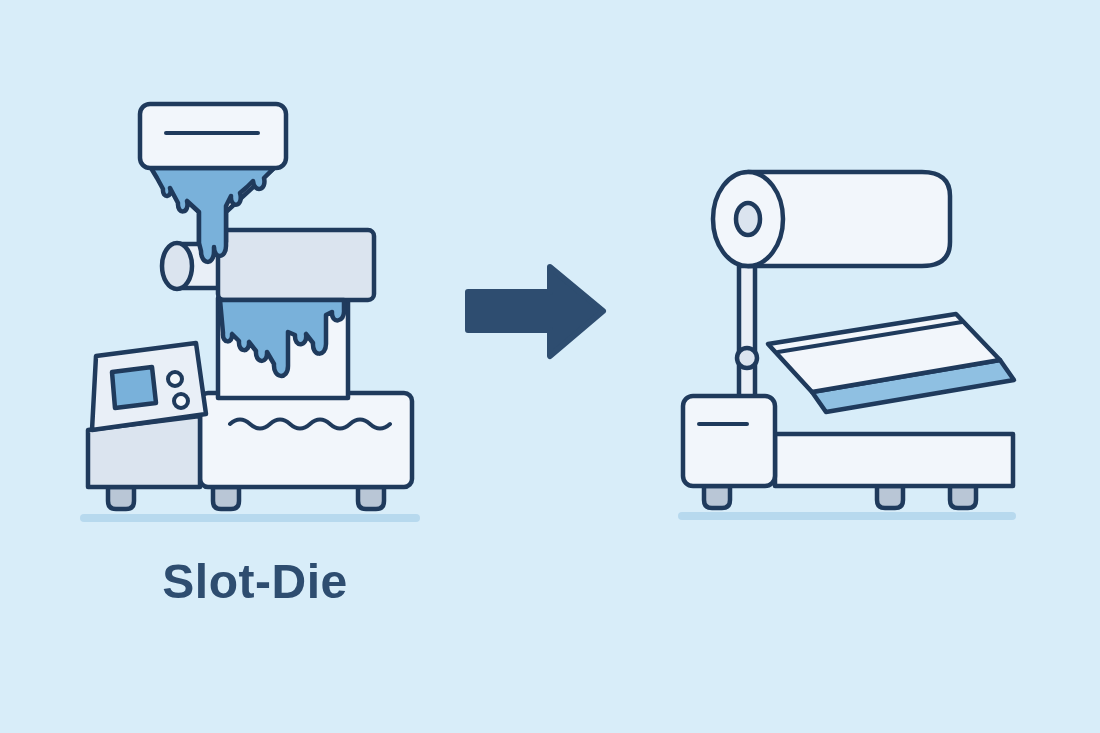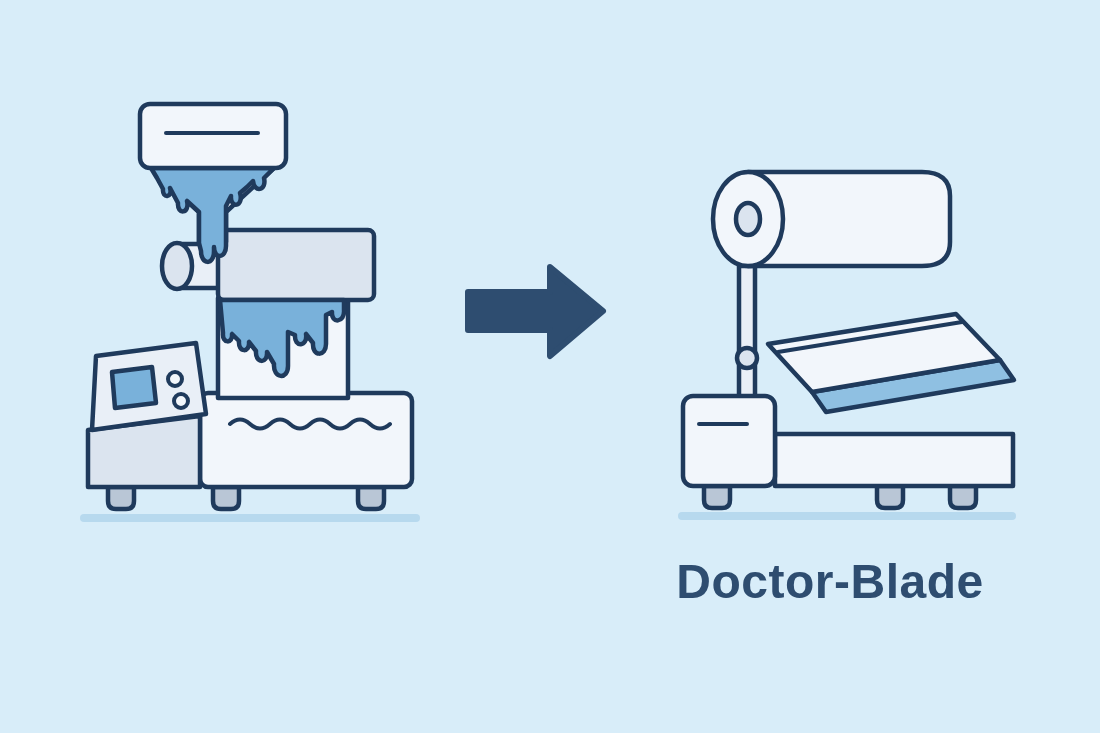--- a/index.html
+++ b/index.html
@@ -115,14 +115,14 @@
 
       <polygon points="768,344 956,314 1000,360 812,392" class="ln f-white"></polygon>
       <line x1="778" y1="352" x2="962" y2="322" class="ln thin"></line>
 
       <path d="M748,172 H922 Q950,172 950,196 L950,242 Q950,266 922,266 H748 Z" class="ln f-white"></path>
       <ellipse cx="748" cy="219" rx="35" ry="47" class="ln f-white"></ellipse>
       <ellipse cx="748" cy="219" rx="12" ry="16" class="ln f-gray"></ellipse>
     </g>
   </svg>
 
-  <div class="caption right">Doctor-Blade</div>
+  <div class="caption left">Slot-Die</div>
 </div>
 
 </body></html>

